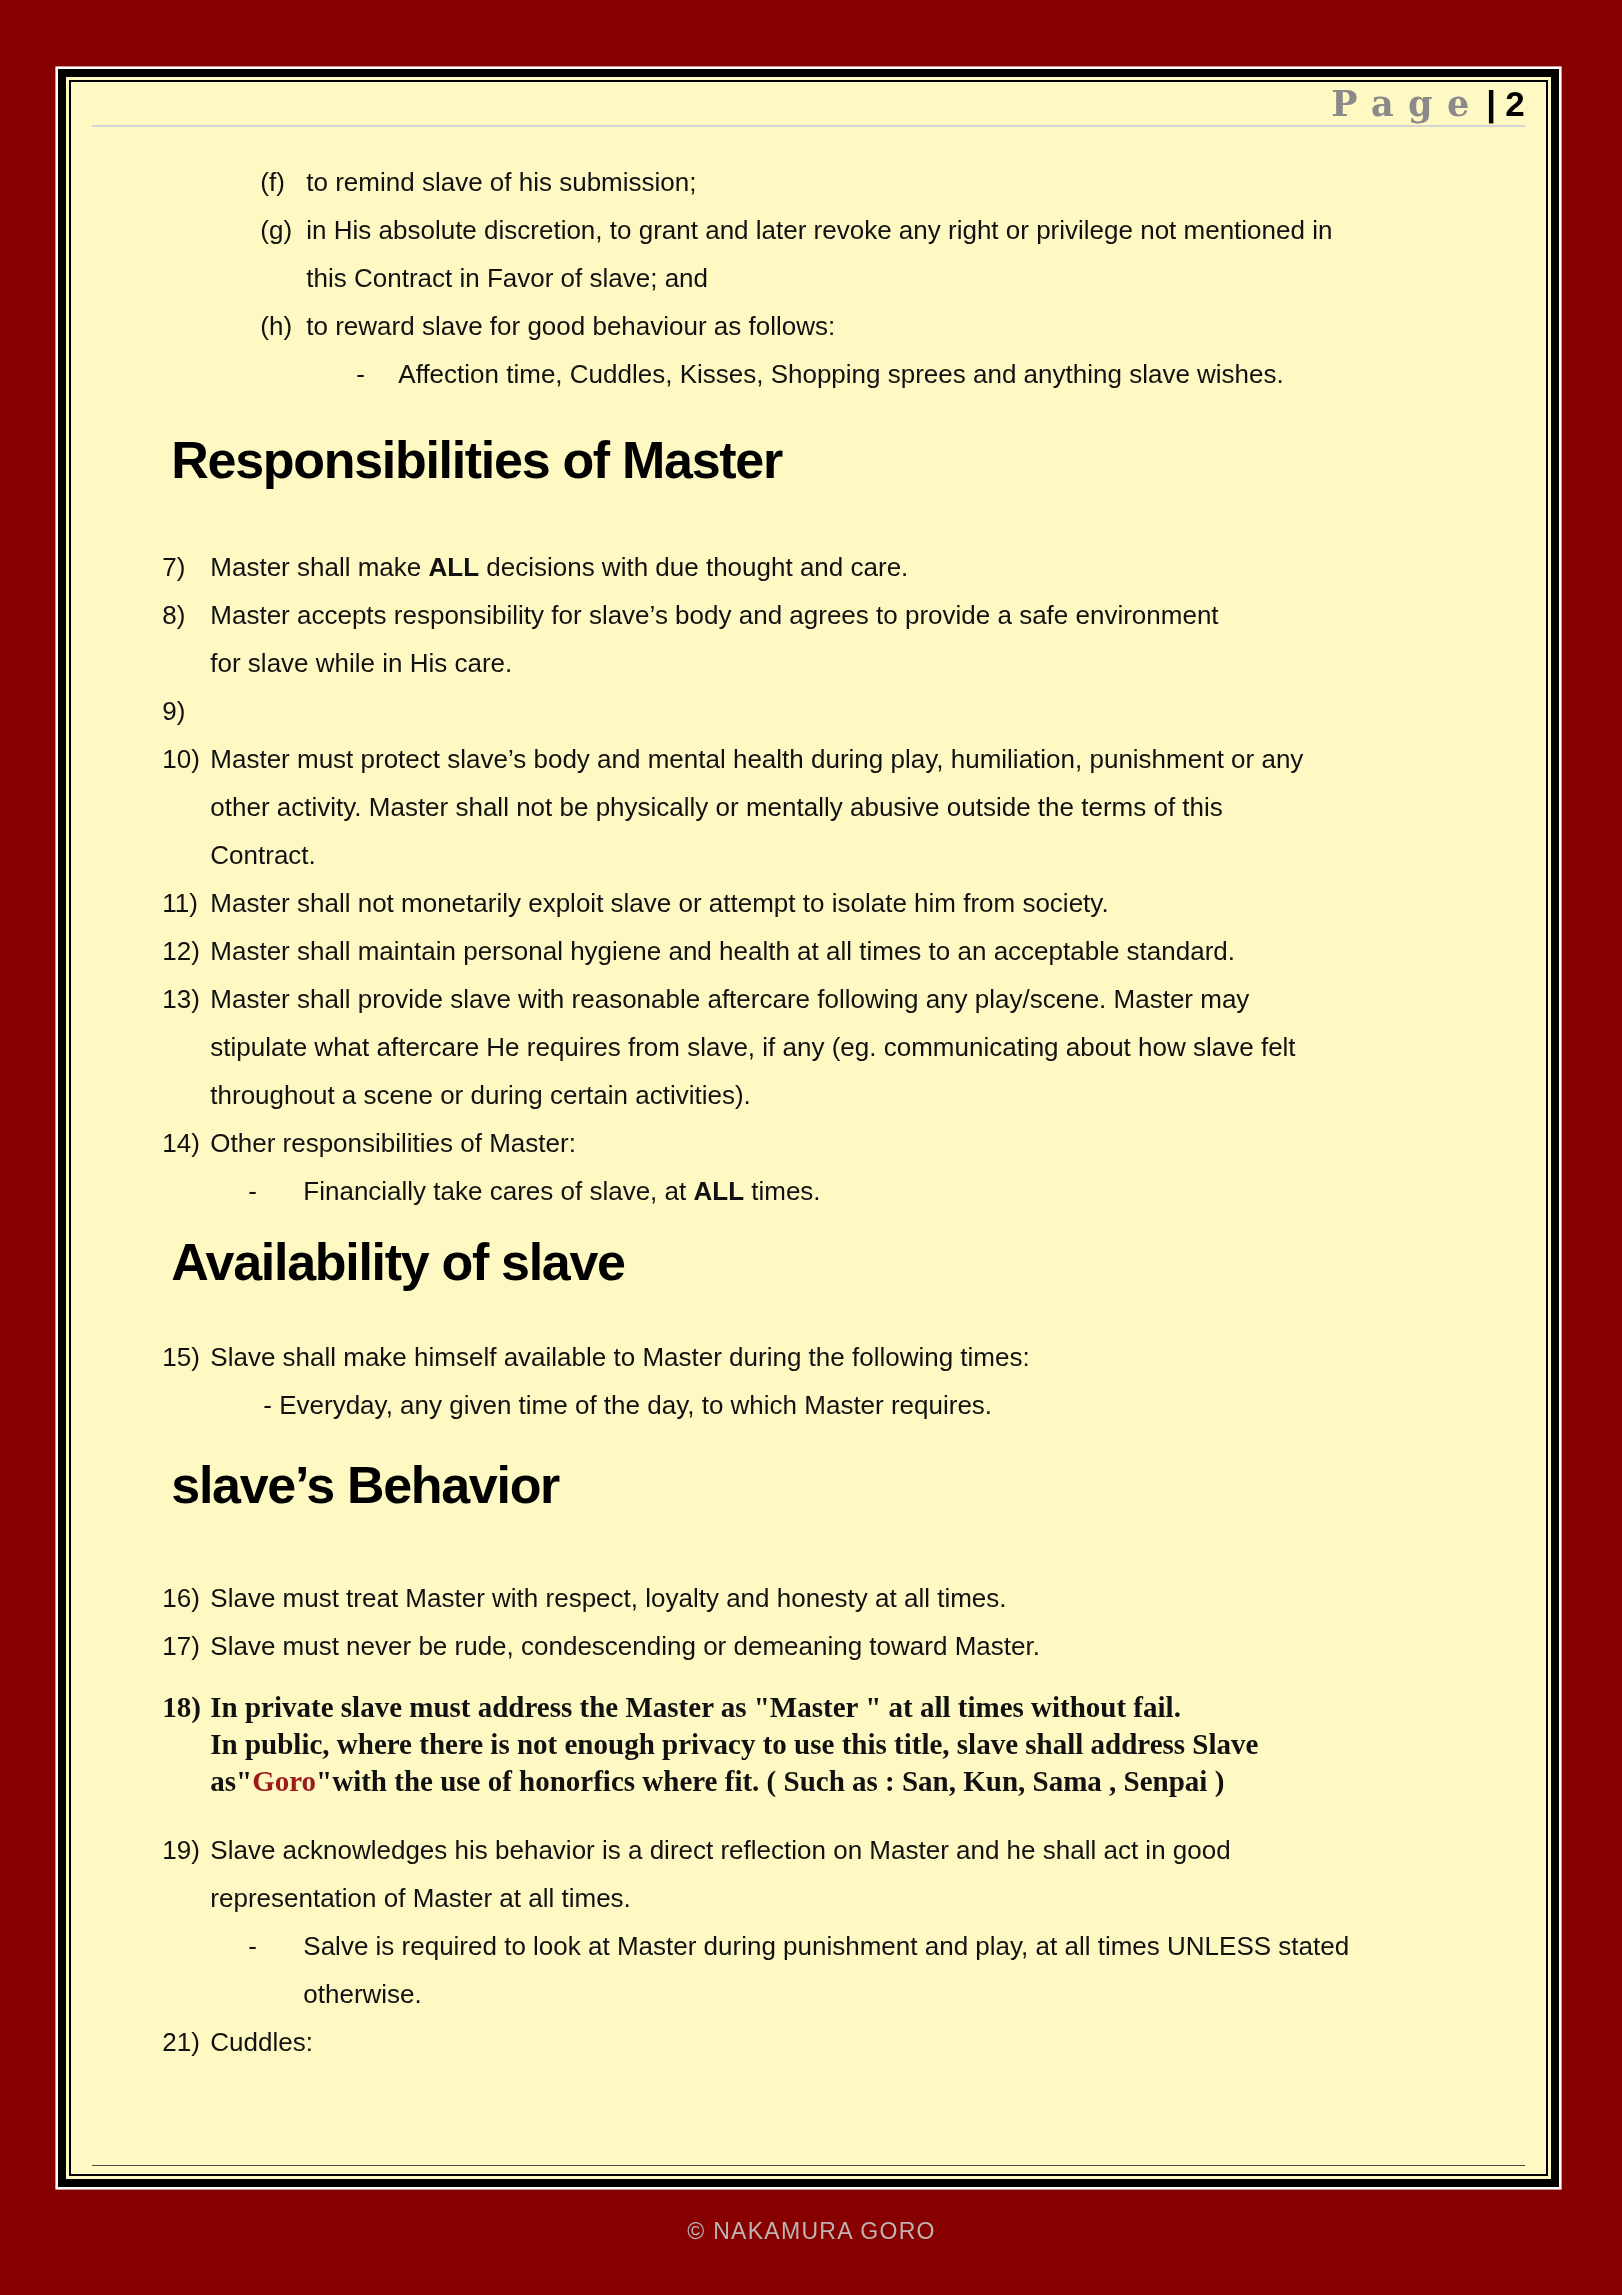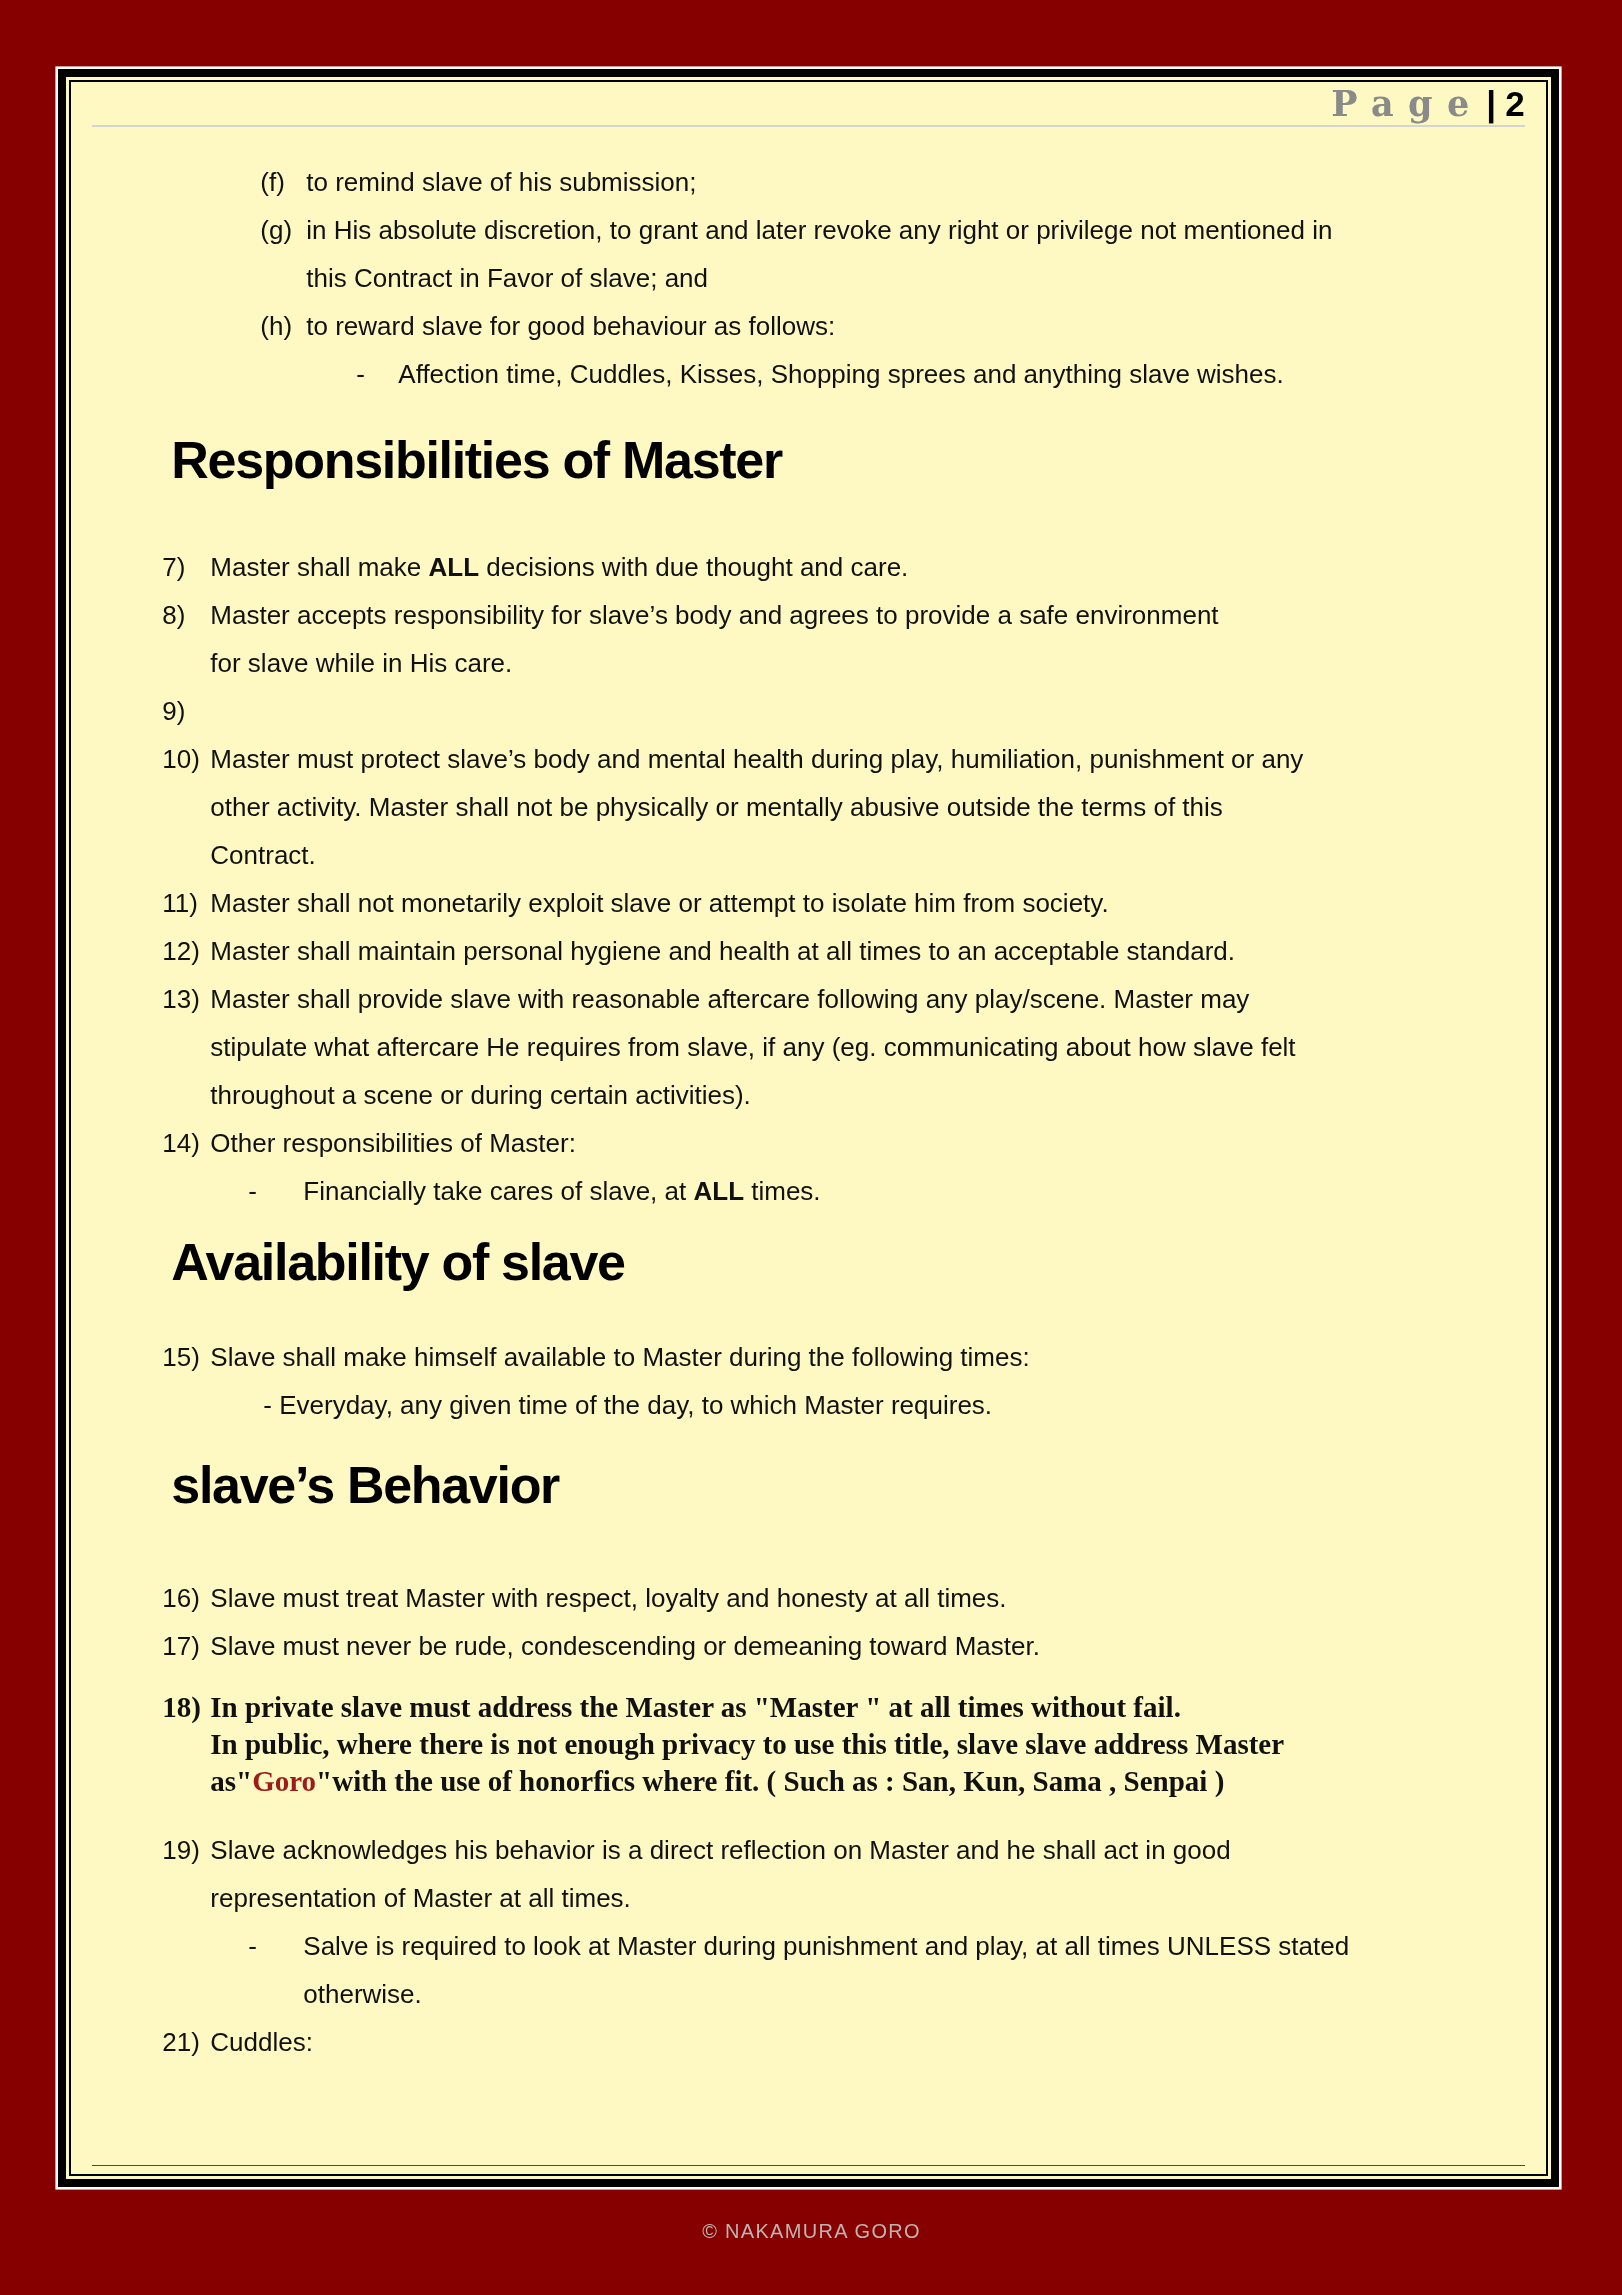--- a/index.html
+++ b/index.html
@@ -90,21 +90,21 @@
   .item18 .m { flex: none; margin-left: 70px; width: 48px; }
   .item18 .goro { color: #9e1b1b; }
   
   .bottom-rule {
     position: absolute; left: 21px; right: 21px; bottom: 7.9px;
     border-top: 1.3px solid #4a4a4a;
   }
   .footer-copy {
     position: absolute; left: 0; top: 2215px; width: 1623px;
     text-align: center;
-    font-size: 20px; line-height: 33px;
+    font-size: 23px; line-height: 33px;
     letter-spacing: 1.3px;
     color: #bdb4b2;
   }
 </style>
 </head>
 <body>
 
 <div class="page-frame">
   <div class="page">
     <div class="content">
@@ -199,21 +199,21 @@
         </div>
         <div class="li num-item">
           <span class="m">17)</span>
           <span class="t">Slave must never be rude, condescending or demeaning toward Master.</span>
         </div>
 
         <div class="item18">
           <span class="m">18)</span>
           <span class="t18">
             <div>In private slave must address the Master as "Master " at all times without fail.</div>
-            <div>In public, where there is not enough privacy to use this title, slave slave address Master</div>
+            <div>In public, where there is not enough privacy to use this title, slave shall address Slave</div>
             <div><span>as"</span><span class="goro">Goro</span><span>"with the use of honorfics where fit. ( Such as : San, Kun, Sama , Senpai )</span></div>
           </span>
         </div>
 
         <div class="li num-item" style="margin-top:26px;">
           <span class="m">19)</span>
           <span class="t">Slave acknowledges his behavior is a direct reflection on Master and he shall act in good
 representation of Master at all times.</span>
         </div>
         <div class="li dash-b">

